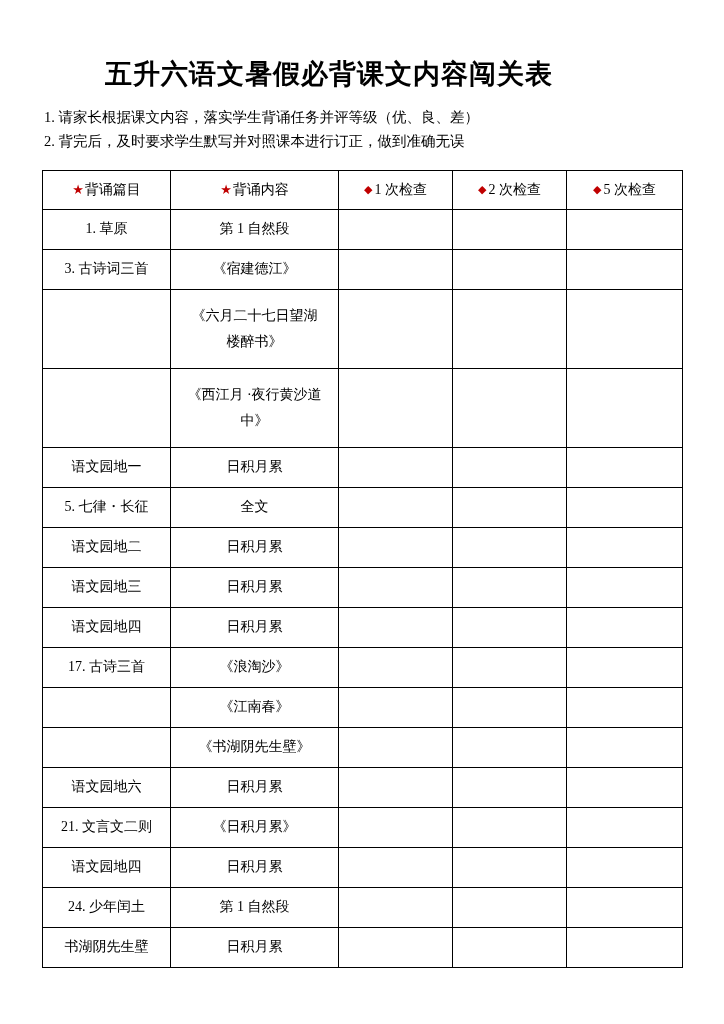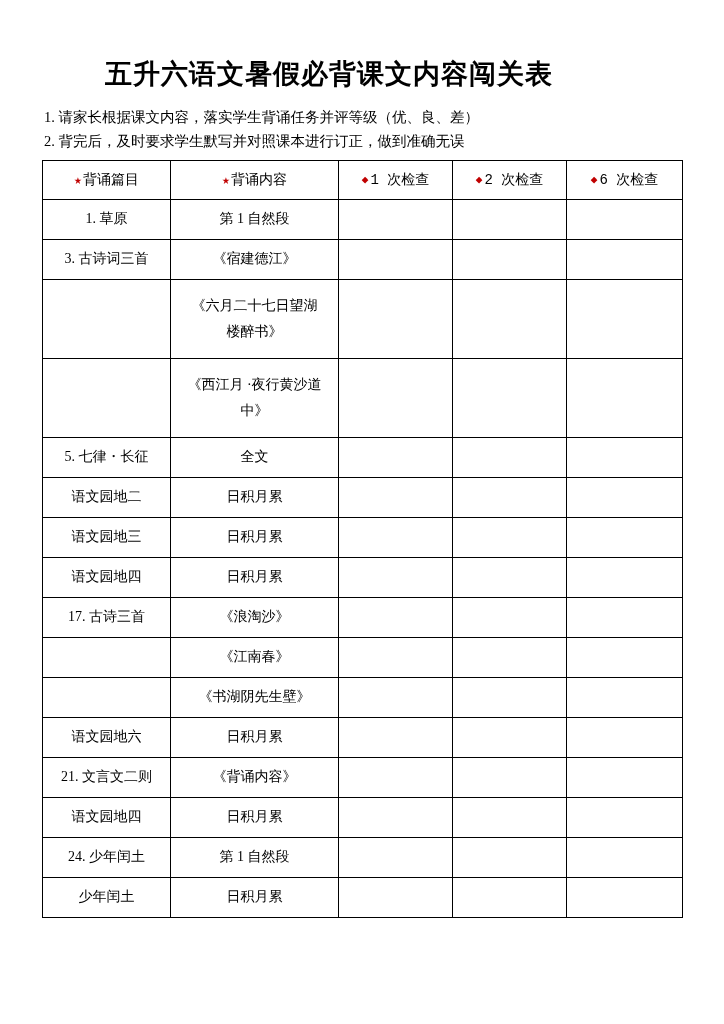--- a/index.html
+++ b/index.html
@@ -25,21 +25,21 @@
     text-align: center;
     font-size: 27px;
     font-weight: bold;
     letter-spacing: 1px;
     margin: 8px 0 14px 0;
     font-family: "Liberation Serif", "DejaVu Serif", serif;
   }
   .instructions {
     font-size: 14.5px;
     line-height: 1.65;
-    margin-bottom: 6px;
+    margin-bottom: 16px;
     padding-left: 2px;
   }
   .instructions div {
     white-space: nowrap;
   }
   table.main-table {
     border-collapse: collapse;
     width: 640px;
     table-layout: fixed;
   }
@@ -52,21 +52,20 @@
     padding: 0 2px;
   }
   .col-1 { width: 128px; }
   .col-2 { width: 168px; }
   .col-3 { width: 114px; }
   .col-4 { width: 114px; }
   .col-5 { width: 116px; }
 
   thead td {
     height: 38px;
-    font-family: Liberation Mono, monospace;
   }
   tbody td {
     height: 39px;
   }
   tbody tr.tall td {
     height: 78px;
   }
   .cell-inner {
     display: flex;
     align-items: center;
@@ -121,21 +120,21 @@
         <td>
           <span class="star">★</span><span class="hdr-text">背诵内容</span>
         </td>
         <td>
           <span class="diamond">◆</span><span class="hdr-text">1 次检查</span>
         </td>
         <td>
           <span class="diamond">◆</span><span class="hdr-text">2 次检查</span>
         </td>
         <td>
-          <span class="diamond">◆</span><span class="hdr-text">6 次检查</span>
+          <span class="diamond">◆</span><span class="hdr-text">5 次检查</span>
         </td>
       </tr>
     </thead>
     <tbody id="table-body">
         <tr>
           <td>
             <div class="cell-inner">1. 草原</div>
           </td>
           <td>
             <div class="cell-inner">第 1 自然段</div>
@@ -206,20 +205,37 @@
           </td>
           <td>
             <div class="cell-inner"></div>
           </td>
           <td>
             <div class="cell-inner"></div>
           </td>
         </tr>
         <tr>
           <td>
+            <div class="cell-inner">语文园地一</div>
+          </td>
+          <td>
+            <div class="cell-inner">日积月累</div>
+          </td>
+          <td>
+            <div class="cell-inner"></div>
+          </td>
+          <td>
+            <div class="cell-inner"></div>
+          </td>
+          <td>
+            <div class="cell-inner"></div>
+          </td>
+        </tr>
+        <tr>
+          <td>
             <div class="cell-inner">5. 七律・长征</div>
           </td>
           <td>
             <div class="cell-inner">全文</div>
           </td>
           <td>
             <div class="cell-inner"></div>
           </td>
           <td>
             <div class="cell-inner"></div>
@@ -345,21 +361,21 @@
           </td>
           <td>
             <div class="cell-inner"></div>
           </td>
         </tr>
         <tr>
           <td>
             <div class="cell-inner">21. 文言文二则</div>
           </td>
           <td>
-            <div class="cell-inner">《背诵内容》</div>
+            <div class="cell-inner">《日积月累》</div>
           </td>
           <td>
             <div class="cell-inner"></div>
           </td>
           <td>
             <div class="cell-inner"></div>
           </td>
           <td>
             <div class="cell-inner"></div>
           </td>
@@ -393,21 +409,21 @@
           </td>
           <td>
             <div class="cell-inner"></div>
           </td>
           <td>
             <div class="cell-inner"></div>
           </td>
         </tr>
         <tr>
           <td>
-            <div class="cell-inner">少年闰土</div>
+            <div class="cell-inner">书湖阴先生壁</div>
           </td>
           <td>
             <div class="cell-inner">日积月累</div>
           </td>
           <td>
             <div class="cell-inner"></div>
           </td>
           <td>
             <div class="cell-inner"></div>
           </td>

